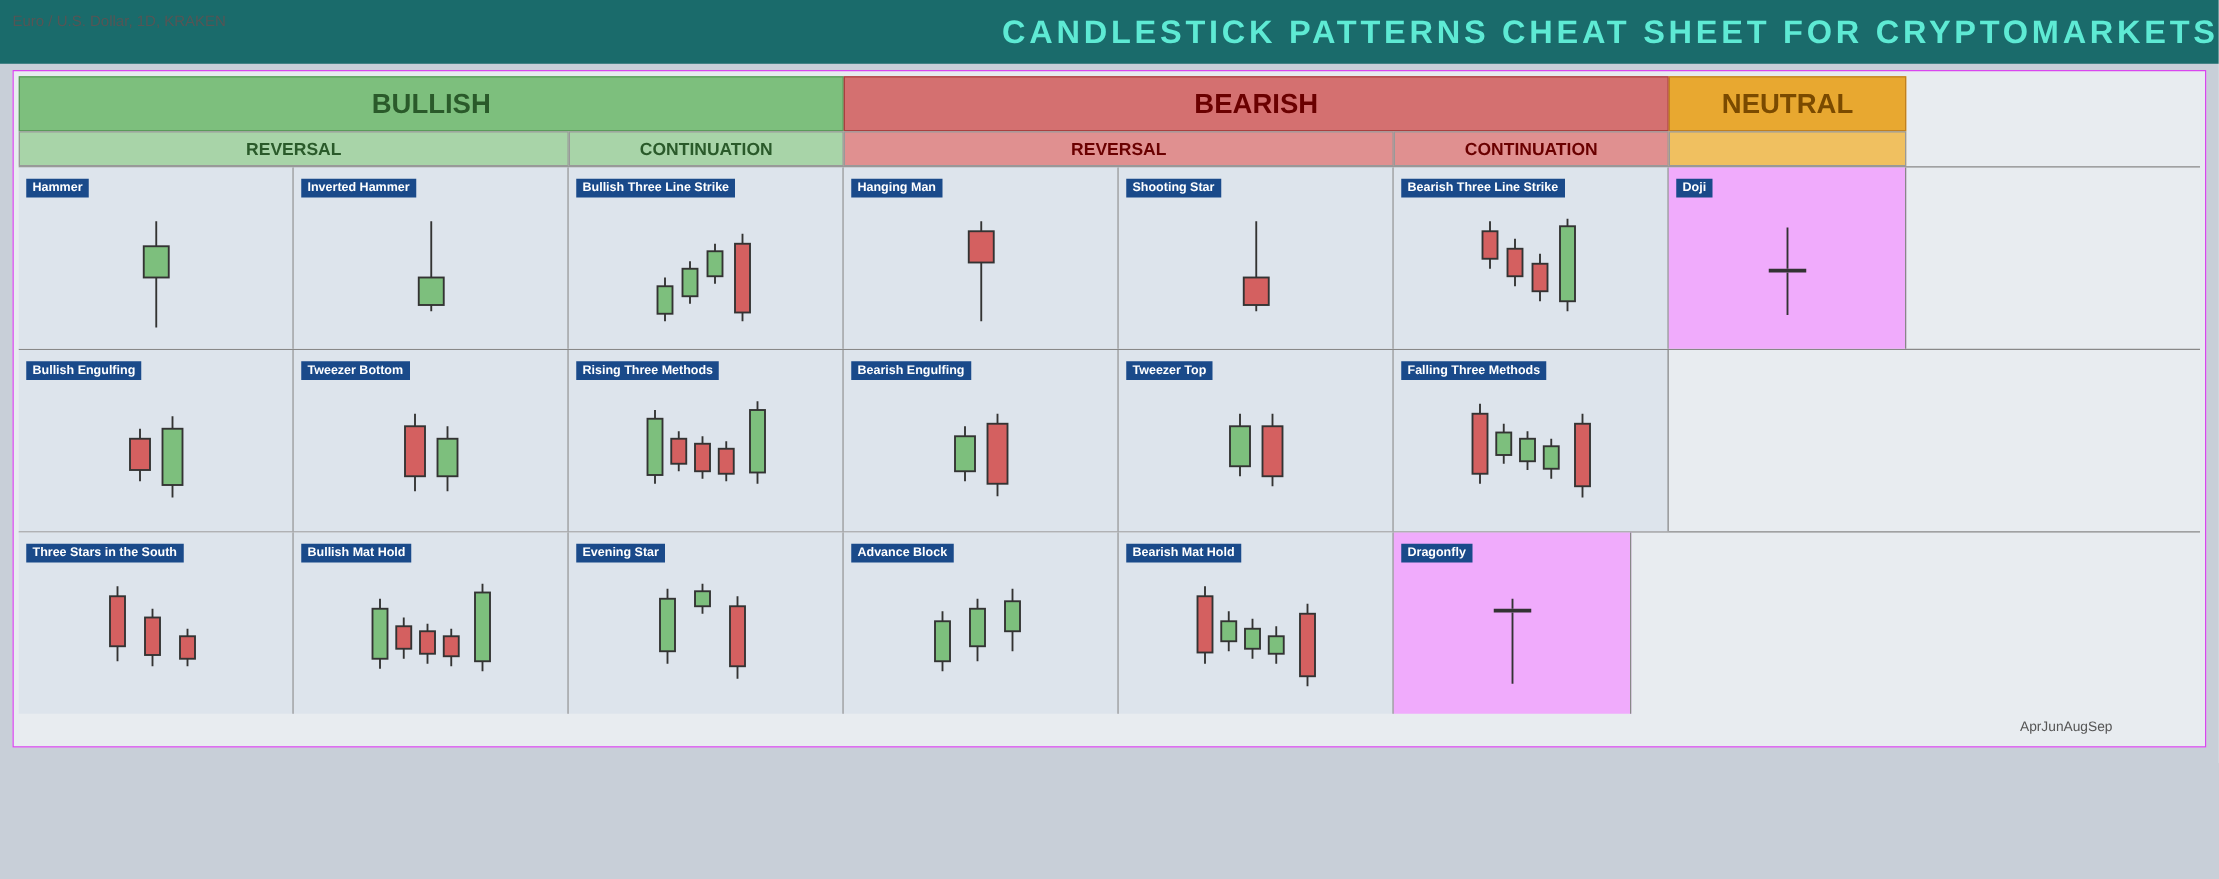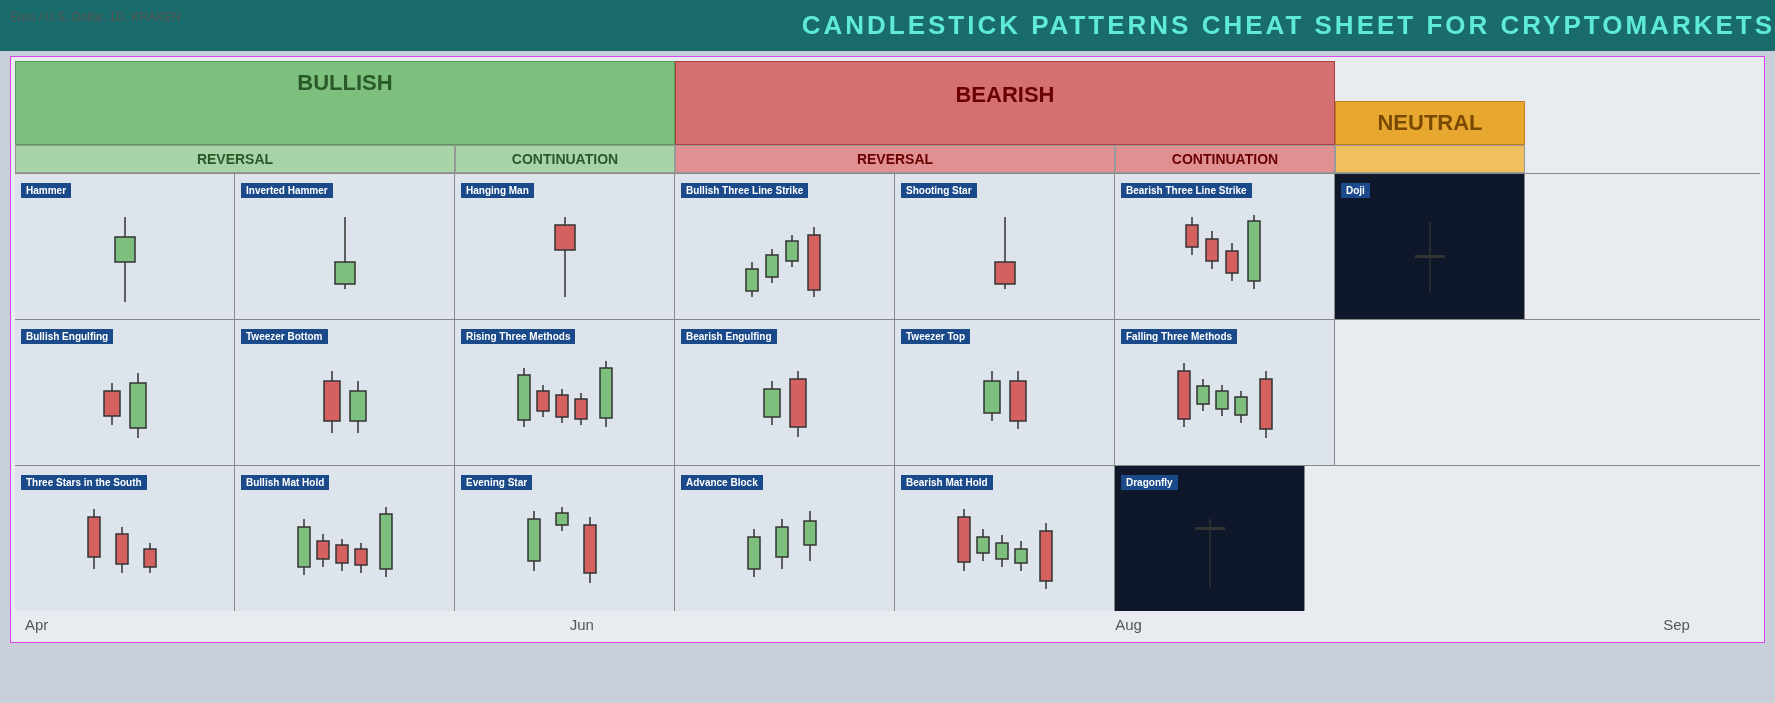--- a/index.html
+++ b/index.html
@@ -43,36 +43,35 @@
       padding: 8px 0;
       font-size: 22px;
       font-weight: bold;
       color: #2a5a2a;
       border: 1px solid #5a9a5a;
     }
     .bearish-header {
       background: #d47070;
       flex: 0 0 660px;
       text-align: center;
-      padding: 20px 0;
+      padding: 8px 0;
       font-size: 22px;
       font-weight: bold;
       color: #6a0000;
       border: 1px solid #aa4040;
     }
     .neutral-header {
       background: #e8a830;
       flex: 0 0 190px;
       text-align: center;
       padding: 8px 0;
       font-size: 22px;
       font-weight: bold;
       color: #7a4a00;
       border: 1px solid #c08020;
-      margin-top: 40px;
     }
     .sub-header-row {
       display: flex;
     }
     .sub-header {
       text-align: center;
       padding: 5px 0;
       font-size: 14px;
       font-weight: bold;
       border: 1px solid #999;
@@ -113,21 +112,21 @@
     .pattern-cell {
       flex: 0 0 220px;
       border-right: 1px solid #888;
       padding: 6px;
       background: #dde4ec;
       min-height: 145px;
       position: relative;
     }
     .pattern-cell.neutral-cell {
       flex: 0 0 190px;
-      background: #0f172a;
+      background: #f0abfc;
     }
     .pattern-label {
       display: inline-block;
       background: #1a4a8a;
       color: white;
       font-size: 10px;
       font-weight: bold;
       padding: 2px 5px;
       margin-bottom: 4px;
     }
@@ -136,24 +135,24 @@
       display: flex;
       justify-content: center;
       align-items: center;
       height: 110px;
     }
     svg.candle-svg {
       overflow: visible;
     }
     .bottom-labels {
       display: flex;
-      justify-content: space-between;
+      justify-content: flex-end;
       padding: 5px 70px 5px 10px;
       color: #555;
-      font-size: 15px;
+      font-size: 11px;
     }
   </style>
 </head>
 <body>
 
 <div class="watermark">Euro / U.S. Dollar, 1D, KRAKEN</div>
 
 <div class="top-bar">
   <span>CANDLESTICK PATTERNS CHEAT SHEET FOR CRYPTOMARKETS</span>
 </div>
@@ -196,51 +195,51 @@
           <svg class="candle-svg" width="50" height="100" viewBox="0 0 50 100">
 
             <line x1="25" y1="10" x2="25" y2="55" stroke="#333" stroke-width="1.5"></line>
             <rect x="15" y="55" width="20" height="22" fill="#7dbf7d" stroke="#333" stroke-width="1.5"></rect>
             <line x1="25" y1="77" x2="25" y2="82" stroke="#333" stroke-width="1.5"></line>
           </svg>
         </div>
       </div>
 
       <div class="pattern-cell">
+        <div class="pattern-label">Bullish Three Line Strike</div>
+        <div class="candle-area">
+          <svg class="candle-svg" width="90" height="100" viewBox="0 0 90 100">
+
+            <line x1="12" y1="55" x2="12" y2="62" stroke="#333" stroke-width="1.5"></line>
+            <rect x="6" y="62" width="12" height="22" fill="#7dbf7d" stroke="#333" stroke-width="1.5"></rect>
+            <line x1="12" y1="84" x2="12" y2="90" stroke="#333" stroke-width="1.5"></line>
+
+            <line x1="32" y1="42" x2="32" y2="48" stroke="#333" stroke-width="1.5"></line>
+            <rect x="26" y="48" width="12" height="22" fill="#7dbf7d" stroke="#333" stroke-width="1.5"></rect>
+            <line x1="32" y1="70" x2="32" y2="76" stroke="#333" stroke-width="1.5"></line>
+
+            <line x1="52" y1="28" x2="52" y2="34" stroke="#333" stroke-width="1.5"></line>
+            <rect x="46" y="34" width="12" height="20" fill="#7dbf7d" stroke="#333" stroke-width="1.5"></rect>
+            <line x1="52" y1="54" x2="52" y2="60" stroke="#333" stroke-width="1.5"></line>
+
+            <line x1="74" y1="20" x2="74" y2="28" stroke="#333" stroke-width="1.5"></line>
+            <rect x="68" y="28" width="12" height="55" fill="#d46060" stroke="#333" stroke-width="1.5"></rect>
+            <line x1="74" y1="83" x2="74" y2="90" stroke="#333" stroke-width="1.5"></line>
+          </svg>
+        </div>
+      </div>
+
+      <div class="pattern-cell">
         <div class="pattern-label">Hanging Man</div>
         <div class="candle-area">
           <svg class="candle-svg" width="50" height="100" viewBox="0 0 50 100">
 
             <line x1="25" y1="10" x2="25" y2="18" stroke="#333" stroke-width="1.5"></line>
             <rect x="15" y="18" width="20" height="25" fill="#d46060" stroke="#333" stroke-width="1.5"></rect>
             <line x1="25" y1="43" x2="25" y2="90" stroke="#333" stroke-width="1.5"></line>
-          </svg>
-        </div>
-      </div>
-
-      <div class="pattern-cell">
-        <div class="pattern-label">Bullish Three Line Strike</div>
-        <div class="candle-area">
-          <svg class="candle-svg" width="90" height="100" viewBox="0 0 90 100">
-
-            <line x1="12" y1="55" x2="12" y2="62" stroke="#333" stroke-width="1.5"></line>
-            <rect x="6" y="62" width="12" height="22" fill="#7dbf7d" stroke="#333" stroke-width="1.5"></rect>
-            <line x1="12" y1="84" x2="12" y2="90" stroke="#333" stroke-width="1.5"></line>
-
-            <line x1="32" y1="42" x2="32" y2="48" stroke="#333" stroke-width="1.5"></line>
-            <rect x="26" y="48" width="12" height="22" fill="#7dbf7d" stroke="#333" stroke-width="1.5"></rect>
-            <line x1="32" y1="70" x2="32" y2="76" stroke="#333" stroke-width="1.5"></line>
-
-            <line x1="52" y1="28" x2="52" y2="34" stroke="#333" stroke-width="1.5"></line>
-            <rect x="46" y="34" width="12" height="20" fill="#7dbf7d" stroke="#333" stroke-width="1.5"></rect>
-            <line x1="52" y1="54" x2="52" y2="60" stroke="#333" stroke-width="1.5"></line>
-
-            <line x1="74" y1="20" x2="74" y2="28" stroke="#333" stroke-width="1.5"></line>
-            <rect x="68" y="28" width="12" height="55" fill="#d46060" stroke="#333" stroke-width="1.5"></rect>
-            <line x1="74" y1="83" x2="74" y2="90" stroke="#333" stroke-width="1.5"></line>
           </svg>
         </div>
       </div>
 
       <div class="pattern-cell">
         <div class="pattern-label">Shooting Star</div>
         <div class="candle-area">
           <svg class="candle-svg" width="50" height="100" viewBox="0 0 50 100">
 
             <line x1="25" y1="10" x2="25" y2="55" stroke="#333" stroke-width="1.5"></line>

